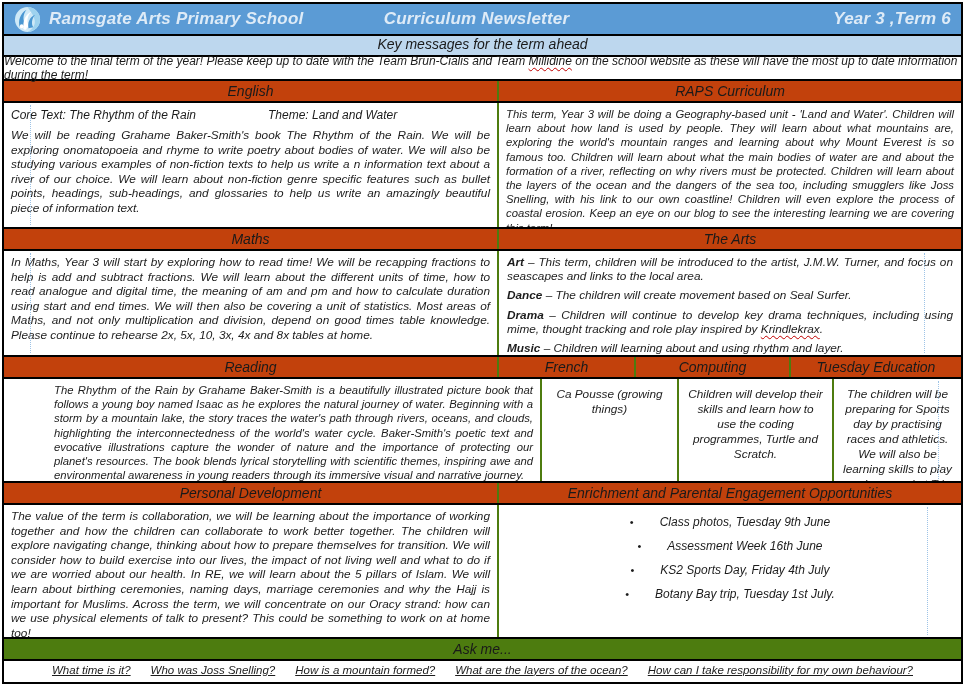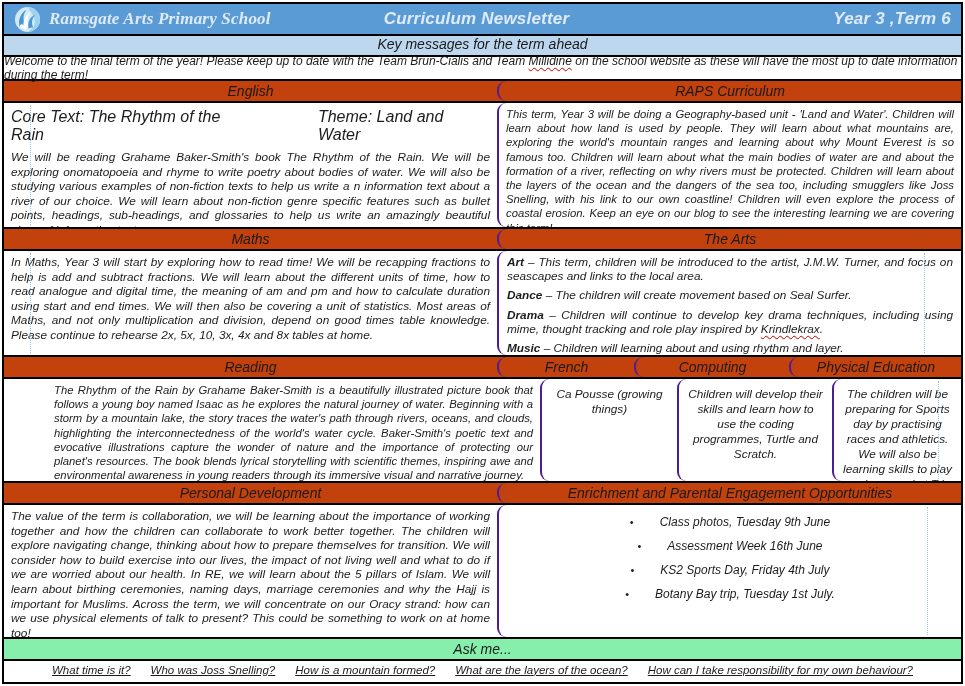--- a/index.html
+++ b/index.html
@@ -5,25 +5,25 @@
   * { margin:0; padding:0; box-sizing:border-box; }
   html,body { width:965px; height:686px; background:#ffffff; }
   body { font-family:"Liberation Sans", sans-serif; font-style:italic; color:#1c1c1c; }
   .doc {
     position:relative; width:961px; height:682px; margin:2px;
     border:2px solid #000; display:flex; flex-direction:column; background:#fff;
   }
   .row { display:flex; flex-direction:row; border-bottom:2px solid #000; flex:0 0 auto; }
   .row:last-child { border-bottom:none; }
   .cell { position:relative; overflow:hidden; }
-  .cell + .cell { border-left:2px solid #4c1d95;border-radius:9px; }
+  .cell + .cell { border-left:2px solid #4d7c0f; }
 
   
   .topbar { height:32px; background:#5B9BD5; align-items:center; padding:0 10px; position:relative; }
-  .topbar .school { display:flex; align-items:center; gap:8px;font-family:Liberation Serif, serif; }
+  .topbar .school { display:flex; align-items:center; gap:8px; }
   .bar-text { color:#DEEBF7; font-weight:bold; font-size:17px; letter-spacing:.2px; }
   .bar-center { position:absolute; left:0; right:12px; text-align:center; }
   .bar-right { margin-left:auto; position:relative; }
 
   
   .hdr { background:#c2410c; height:22px; }
   .hdr .cell { display:flex; align-items:center; justify-content:center; }
   .hdr-label { font-size:14px; color:#1a1a1a; }
 
   .keymsg { background:#BDD7EE; height:21px; justify-content:center; }
@@ -38,37 +38,37 @@
 
   .col-l { flex:0 0 493px; }
   .col-r { flex:1 1 auto; }
   .col-fr { flex:0 0 137px; }
   .col-co { flex:0 0 155px; }
   .col-pe { flex:1 1 auto; }
 
   .body-text { font-size:11.8px; line-height:14.6px; text-align:justify; padding:4px 7px 3px 7px; }
   .tight { font-size:11.3px; line-height:14.2px; }
 
-  .coretext-line { display:flex; gap:72px; padding:5px 15px 2px 7px; font-size:16px; }
+  .coretext-line { display:flex; gap:72px; padding:5px 15px 2px 7px; font-size:12px; }
 
   .arts-pad { padding:4px 8px; }
   .arts-item { font-size:11.8px; line-height:14.2px; text-align:justify; margin-bottom:5px; }
   .arts-label { font-weight:bold; }
 
   .center-cell { display:flex; align-items:flex-start; justify-content:center; text-align:center;
                  font-size:11.8px; line-height:15px; padding:8px 8px; }
 
   .wavy { text-decoration:underline; text-decoration-style:wavy; text-decoration-color:#c00000;
           text-decoration-thickness:1px; text-underline-offset:2px; }
 
   .events { display:flex; flex-direction:column; gap:10px; padding-top:10px; width:100%; }
   .event-line { display:flex; justify-content:center; align-items:baseline; gap:26px; font-size:12px; }
   .event-dot { font-size:11px; font-style:normal; }
 
-  .askme { background:#86efac; height:22px; align-items:center; justify-content:center; }
+  .askme { background:#4d7c0f; height:22px; align-items:center; justify-content:center; }
   .askme .cell { display:flex; align-items:center; justify-content:center; width:100%; }
 
   .questions { height:17px; align-items:center; }
   .questions .cell { display:flex; align-items:center; justify-content:space-between;
                      width:100%; padding:0 48px; font-size:11.5px;text-decoration:underline; }
 
   
   .tbl, .tbr { position:absolute; top:2px; bottom:2px; width:0; border-left:1px dotted #9dc3e6; }
   .tbl { left:26px; } .tbr-arts { right:36px; } .tbr-pe { right:22px; } .tbr-enr { right:33px; }
 
@@ -166,21 +166,21 @@
     <div class="cell col-l">
       <span class="hdr-label">Reading</span>
     </div>
     <div class="cell col-fr">
       <span class="hdr-label">French</span>
     </div>
     <div class="cell col-co">
       <span class="hdr-label">Computing</span>
     </div>
     <div class="cell col-pe">
-      <span class="hdr-label">Physical Education</span>
+      <span class="hdr-label">Tuesday Education</span>
     </div>
   </div>
 
   <div class="row c3">
     <div class="cell col-l">
       <div class="body-text tight">The Rhythm of the Rain by Grahame Baker-Smith is a beautifully illustrated picture book that follows a young boy named Isaac as he explores the natural journey of water. Beginning with a storm by a mountain lake, the story traces the water's path through rivers, oceans, and clouds, highlighting the interconnectedness of the world's water cycle. Baker-Smith's poetic text and evocative illustrations capture the wonder of nature and the importance of protecting our planet's resources. The book blends lyrical storytelling with scientific themes, inspiring awe and environmental awareness in young readers through its immersive visual and narrative journey.</div>
     </div>
     <div class="cell col-fr center-cell">
       <span>Ca Pousse (growing things)</span>
     </div>

